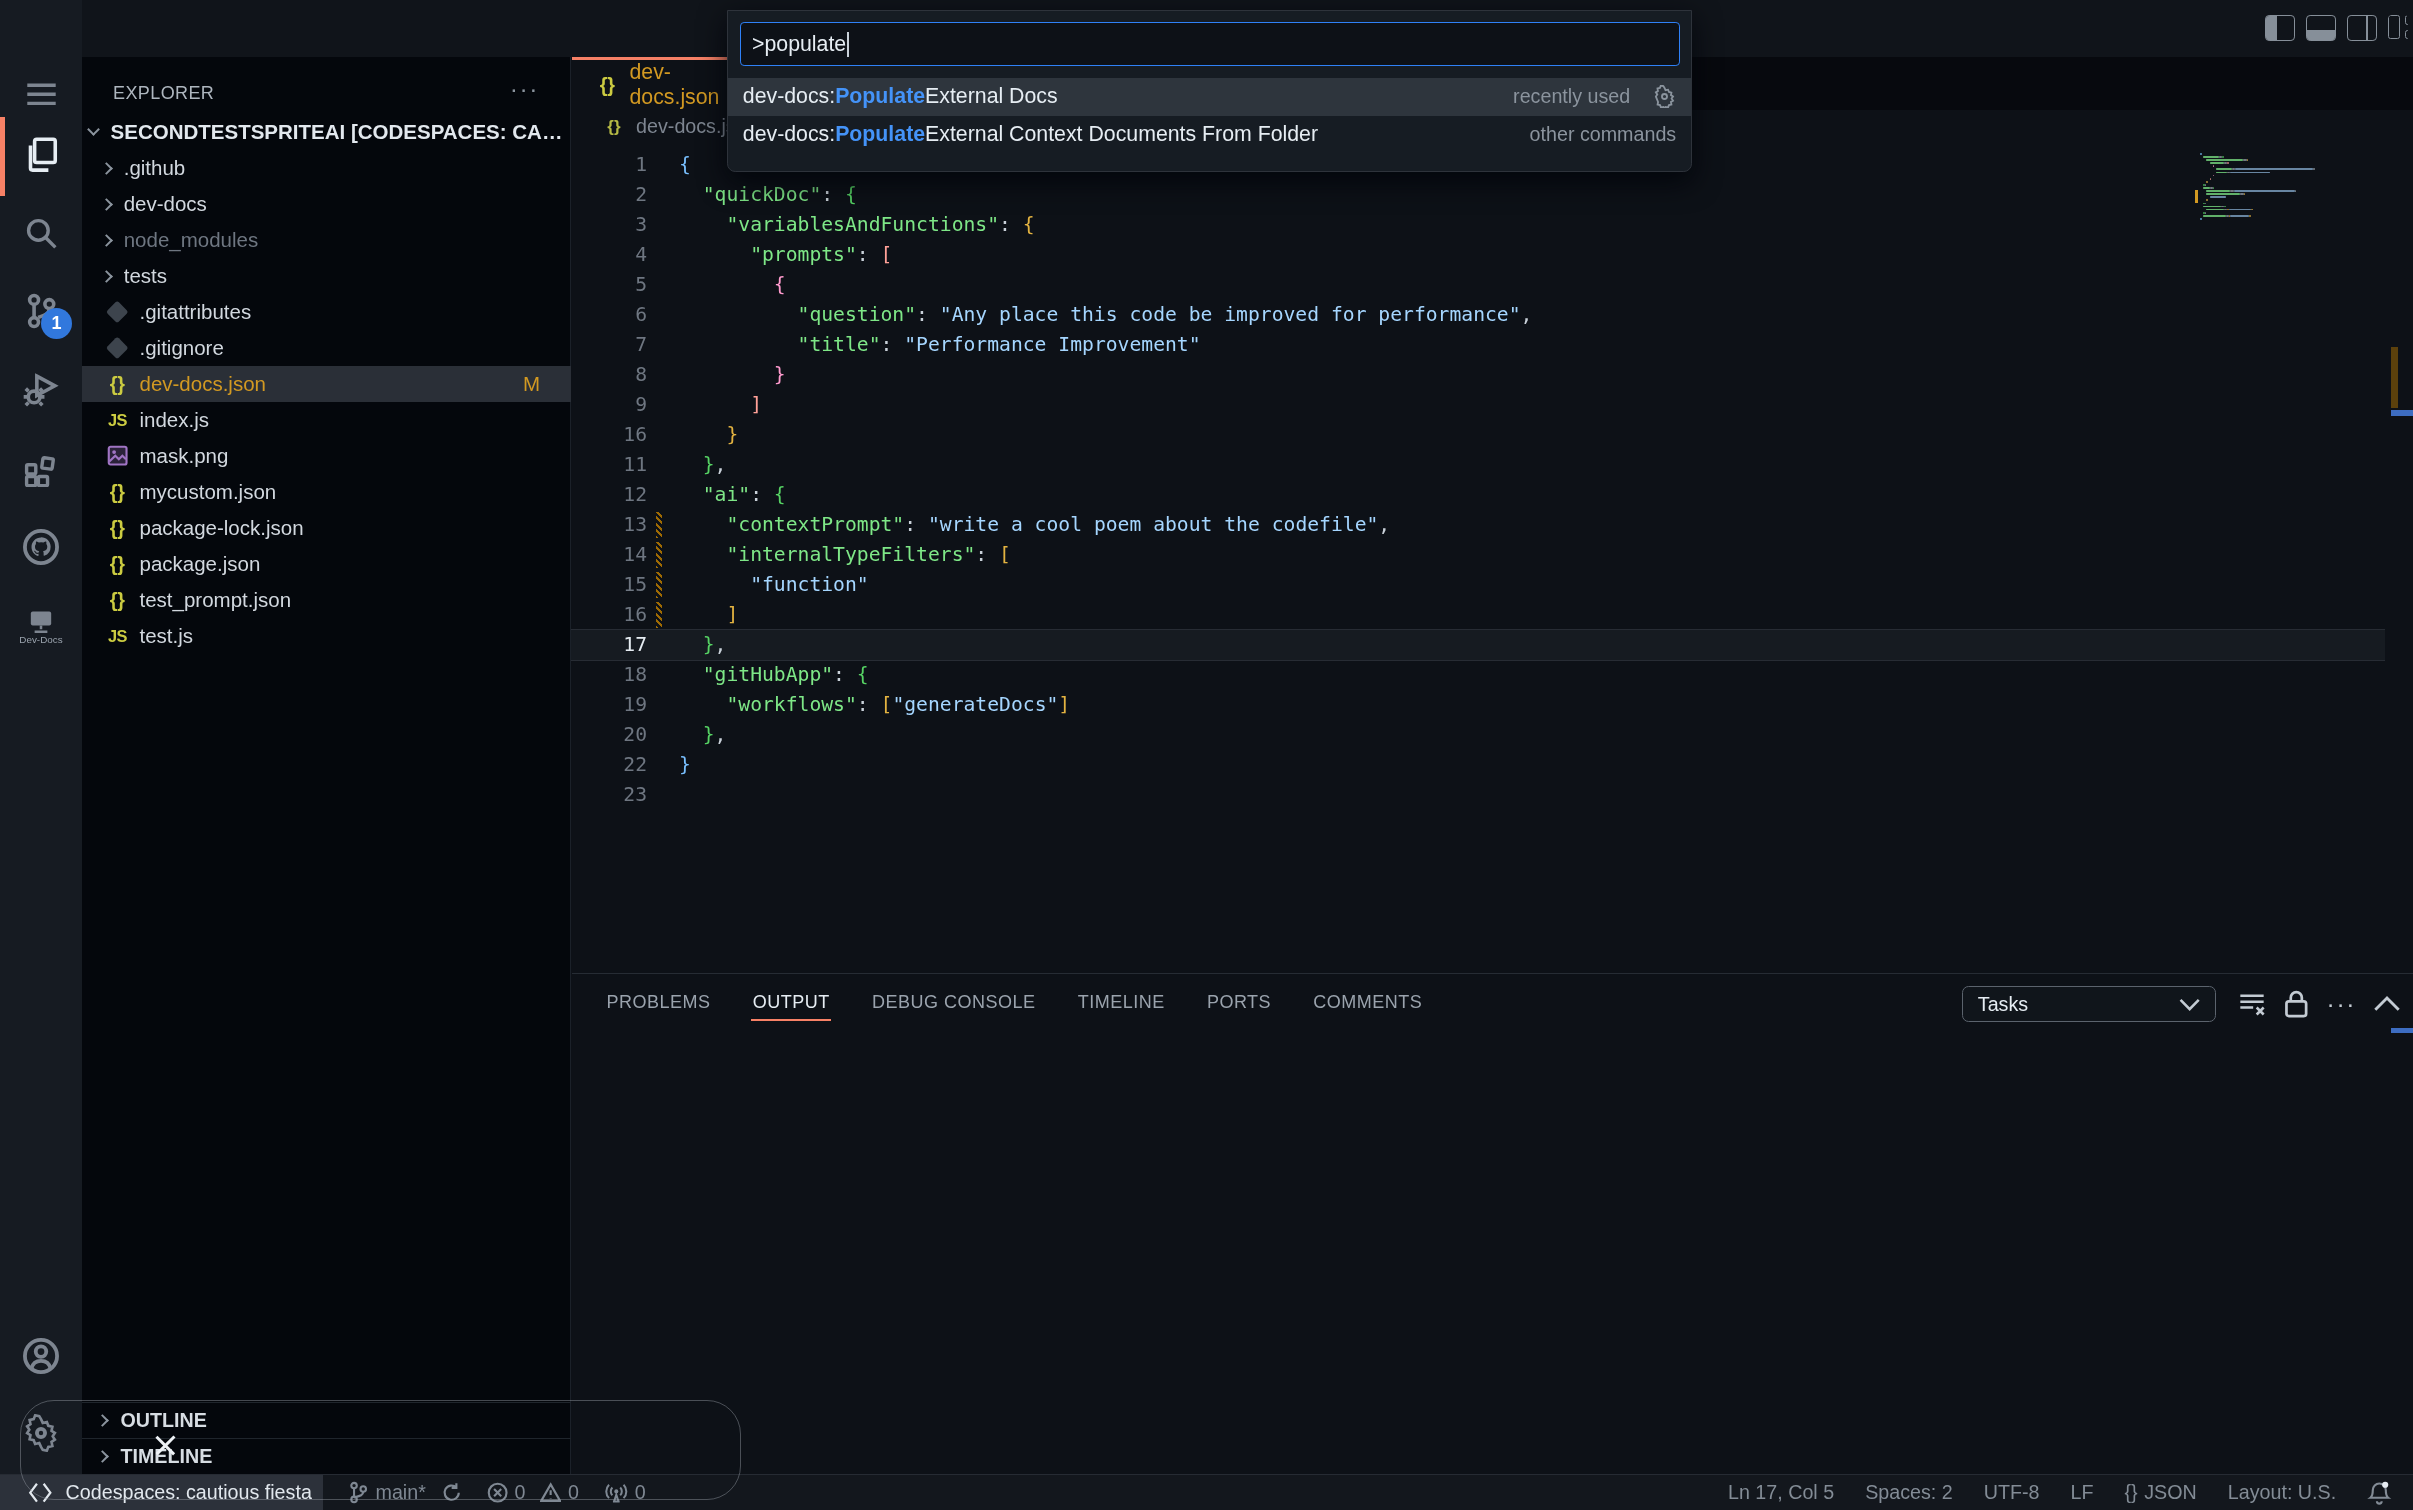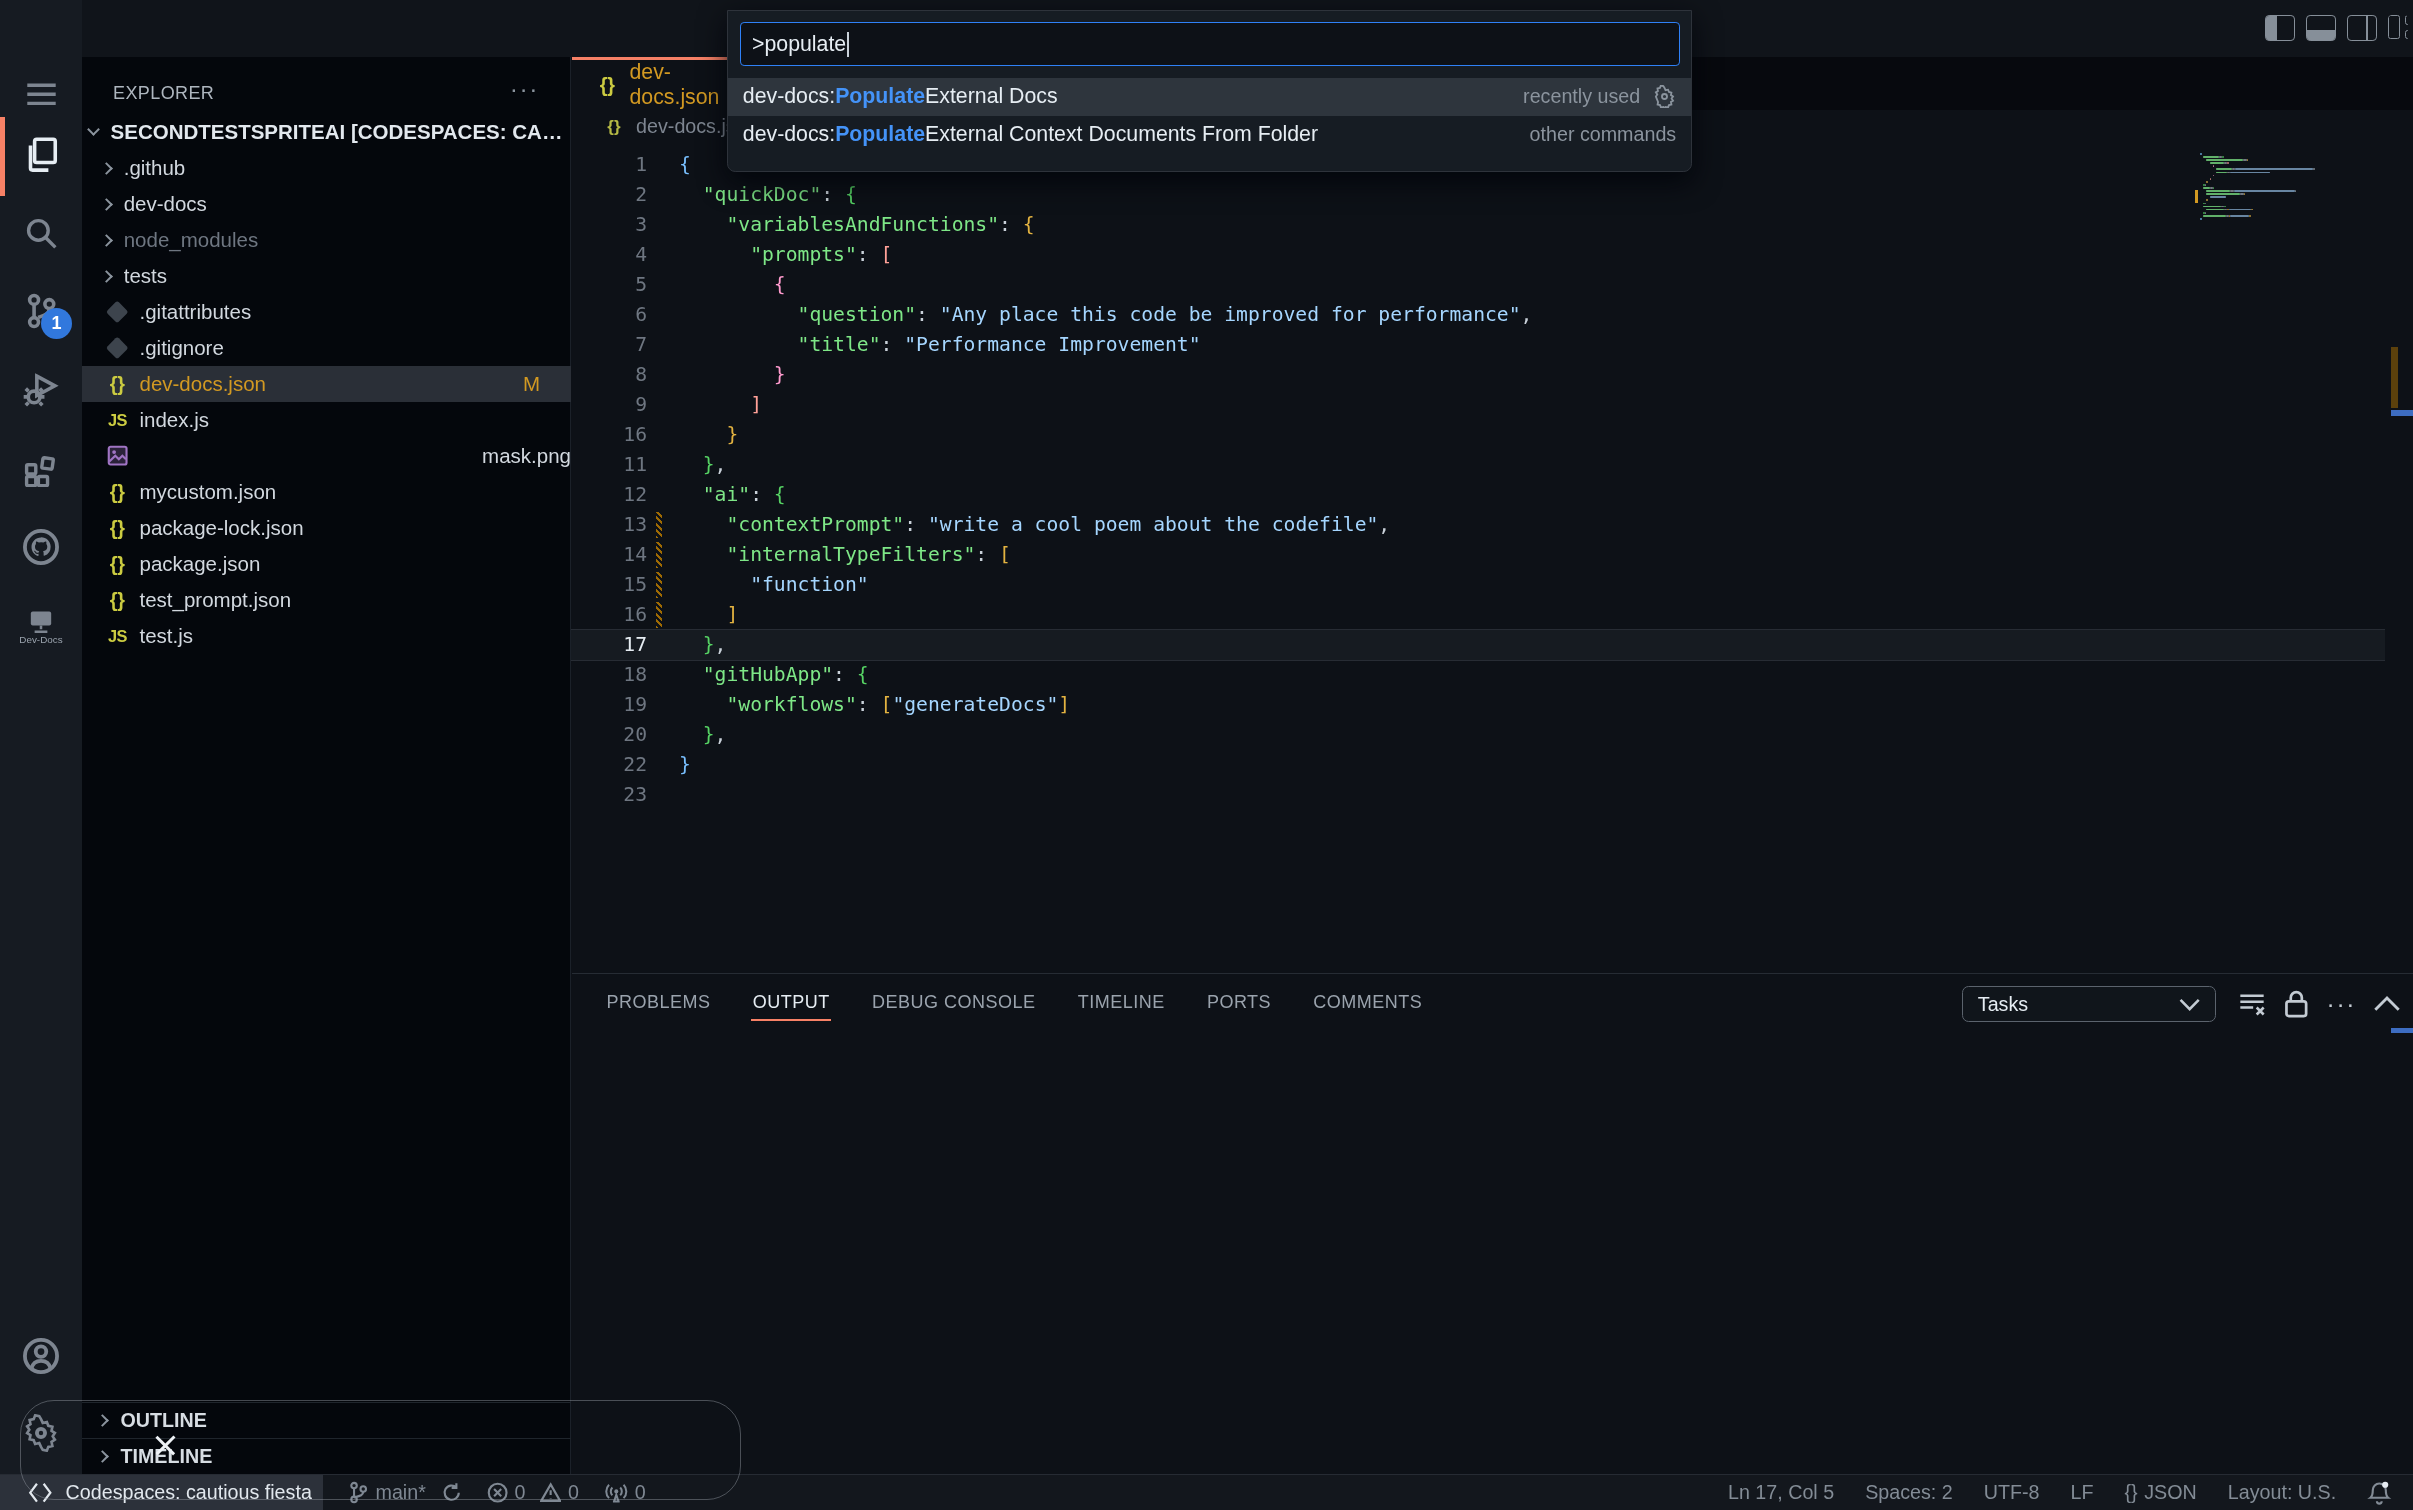--- a/index.html
+++ b/index.html
@@ -98,21 +98,21 @@
   
   #palette { left:727px; top:9.9px; width:965px; background:#161c23; border:0.8px solid #2e333b; border-radius:0 0 8.2px 8.2px;
              box-shadow:0 9.9px 28px rgba(1,4,9,0.85); z-index:40; }
   #pal-input-wrap { margin:11.5px; height:44px; background:#0d1117; border:1.6px solid #2f81f7; border-radius:4.1px;
                     display:flex; align-items:center; padding:0 11.5px; }
   #pal-query { color:#e6edf3; font-size:21.3px; }
   #pal-cursor { display:inline-block; width:1.6px; height:24.6px; background:#c9d1d9; margin-left:0.8px; }
   .pal-row { height:38px; display:flex; align-items:center; padding:0 14.8px; font-size:21.3px; color:#e6edf3; }
   .pal-row.sel { background:#2e353d; }
   .pal-row .match { color:#4493f8; font-weight:bold; }
-  .pal-meta { margin-left:auto; color:#8b949e; font-size:19.7px; display:flex; align-items:center; gap:13px; }
+  .pal-meta { margin-left:auto; color:#8b949e; font-size:19.7px; display:flex; align-items:center; gap:23px; }
   .pal-meta svg { stroke:#8b949e; fill:none; stroke-width:1.6; }
   #pal-list { padding-bottom:17px; }
 
   
   #hl-rect { left:19.7px; top:1400px; width:721px; height:100px; border:1.6px solid rgba(148,155,164,0.45); border-radius:34px; z-index:60; }
   #x-marker { left:153px; top:1433px; width:24.6px; height:24.6px; z-index:61; }
   #x-marker i { position:absolute; left:0; top:10.7px; width:24.6px; height:2.5px; background:#eef2f6; }
   #x-marker i:first-child { transform:rotate(45deg); }
   #x-marker i:last-child { transform:rotate(-45deg); }
 
@@ -251,21 +251,21 @@
         </div>
         <div class="trow sel" style="padding-left: 23px;">
           <span class="ficon json">{}</span>
           <span class="tlabel">dev-docs.json</span>
           <span class="mbadge">M</span>
         </div>
         <div class="trow" style="padding-left: 23px;">
           <span class="ficon js">JS</span>
           <span class="tlabel">index.js</span>
         </div>
-        <div class="trow" style="padding-left: 23px; text-align: right;">
+        <div class="trow" style="padding-left: 23px;">
           <span class="ficon">
             <svg width="21.3" height="21.3" viewBox="0 0 18 18" style="stroke:#a074c4;fill:none;stroke-width:1.8;">
               <rect x="1.5" y="1.5" width="15" height="15" rx="1.5" fill="#a074c4" fill-opacity="0.25"></rect>
               <circle cx="6" cy="6" r="1.6" fill="#a074c4" stroke="none"></circle>
               <path d="M2 14l5-5 3 3 3-3 3 3"></path>
             </svg>
           </span>
           <span class="tlabel">mask.png</span>
         </div>
         <div class="trow" style="padding-left: 23px;">

